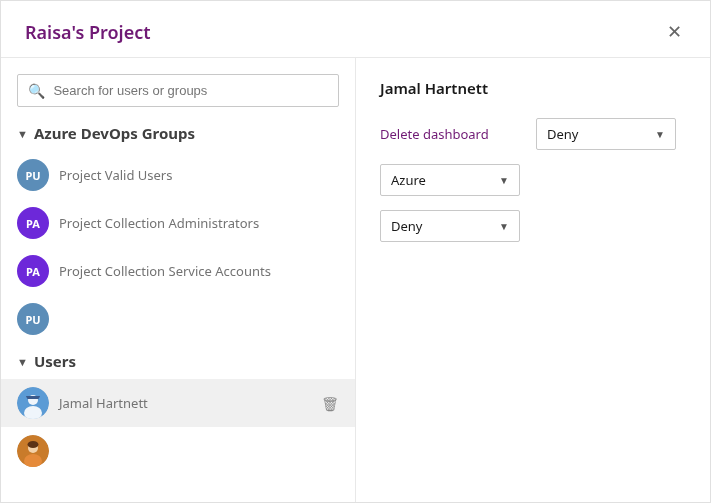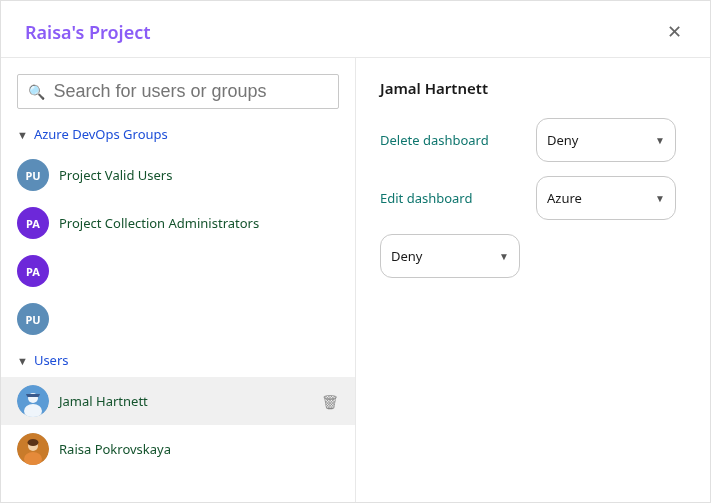--- a/index.html
+++ b/index.html
@@ -23,21 +23,21 @@
     .dialog-header {
       display: flex;
       align-items: center;
       justify-content: space-between;
       padding: 18px 24px 12px 24px;
       border-bottom: 1px solid #e8e8e8;
     }
     .dialog-title {
       font-size: 18px;
       font-weight: 600;
-      color: #8b5cf6;
+      color: #701a75;
     }
     .close-btn {
       background: none;
       border: none;
       cursor: pointer;
       font-size: 18px;
       color: #666;
       padding: 4px;
       line-height: 1;
       display: flex;
@@ -68,41 +68,41 @@
       gap: 8px;
       background: #fff;
     }
     .search-icon {
       color: #999;
       font-size: 14px;
     }
     .search-input {
       border: none;
       outline: none;
-      font-size: 18px;
+      font-size: 13px;
       color: #999;
       flex: 1;
       background: transparent;
     }
     .section-header {
       display: flex;
       align-items: center;
       padding: 8px 16px;
       gap: 6px;
       cursor: pointer;
       user-select: none;
     }
     .chevron {
       font-size: 11px;
       color: #555;
     }
     .section-label {
-      font-size: 13px;
-      font-weight: 400;
-      color: #1d4ed8;
+      font-size: 15px;
+      font-weight: 700;
+      color: #404040;
     }
     .list-item {
       display: flex;
       align-items: center;
       padding: 8px 16px;
       gap: 10px;
       cursor: pointer;
     }
     .list-item.active { background: #f0f0f0; }
     .avatar {
@@ -119,21 +119,21 @@
     }
     .avatar-pu { background: #5b8db8; }
     .avatar-pa { background: #6d28d9; }
     .avatar-user {
       overflow: hidden;
       background: #ddd;
     }
     .avatar-user svg { width: 32px; height: 32px; }
     .item-name {
       font-size: 13px;
-      color: #14532d;
+      color: #737373;
     }
     .delete-icon {
       margin-left: auto;
       color: #888;
       font-size: 14px;
       opacity: 0;
     }
     .list-item.active .delete-icon { opacity: 1; }
     .right-panel {
       flex: 1;
@@ -147,29 +147,29 @@
       margin-bottom: 20px;
     }
     .permission-row {
       display: flex;
       align-items: center;
       margin-bottom: 14px;
       gap: 16px;
     }
     .permission-label {
       font-size: 13px;
-      color: #0f766e;
+      color: #701a75;
       min-width: 140px;
     }
     .permission-select {
       display: flex;
       align-items: center;
       border: 1px solid #c8c8c8;
-      border-radius: 12px;
-      padding: 12px 10px;
+      border-radius: 2px;
+      padding: 6px 10px;
       gap: 8px;
       min-width: 140px;
       cursor: pointer;
       background: #fff;
       font-size: 13px;
       color: #1a1a1a;
     }
     .permission-select .select-value { flex: 1; }
     .permission-select .chevron-down {
       font-size: 10px;
@@ -202,20 +202,21 @@
       <div class="list-item">
         <div class="avatar avatar-pu">PU</div>
         <span class="item-name">Project Valid Users</span>
       </div>
       <div class="list-item">
         <div class="avatar avatar-pa">PA</div>
         <span class="item-name">Project Collection Administrators</span>
       </div>
       <div class="list-item">
         <div class="avatar avatar-pa">PA</div>
+        <span class="item-name">Project Collection Service Accounts</span>
       </div>
       <div class="list-item">
         <div class="avatar avatar-pu">PU</div>
       </div>
 
       <div class="section-header">
         <span class="chevron">▼</span>
         <span class="section-label">Users</span>
       </div>
 
@@ -240,38 +241,36 @@
           <svg viewBox="0 0 32 32" xmlns="http://www.w3.org/2000/svg">
             <circle cx="16" cy="16" r="16" fill="#c97b2a"></circle>
 
             <circle cx="16" cy="13" r="5" fill="#f5d6b0" opacity="0.95"></circle>
 
             <ellipse cx="16" cy="9.5" rx="5.5" ry="3.5" fill="#5c3317"></ellipse>
 
             <ellipse cx="16" cy="26" rx="9" ry="7" fill="#e88c3c" opacity="0.9"></ellipse>
           </svg>
         </div>
-        <span class="item-name">Raisa Pokrovskaya</span>
         <span class="delete-icon">🗑</span>
       </div>
     </div>
 
     <div class="right-panel">
       <div class="user-title">Jamal Hartnett</div>
 
       <div class="permission-row">
         <span class="permission-label">Delete dashboard</span>
         <div class="permission-select">
           <span class="select-value">Deny</span>
           <span class="chevron-down">▼</span>
         </div>
       </div>
 
       <div class="permission-row">
-        <span class="permission-label">Edit dashboard</span>
         <div class="permission-select">
           <span class="select-value">Azure</span>
           <span class="chevron-down">▼</span>
         </div>
       </div>
 
       <div class="permission-row">
         <div class="permission-select">
           <span class="select-value">Deny</span>
           <span class="chevron-down">▼</span>

